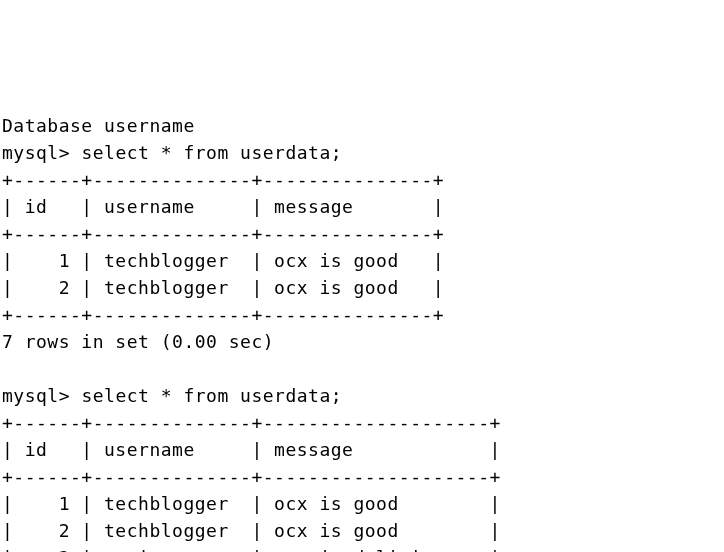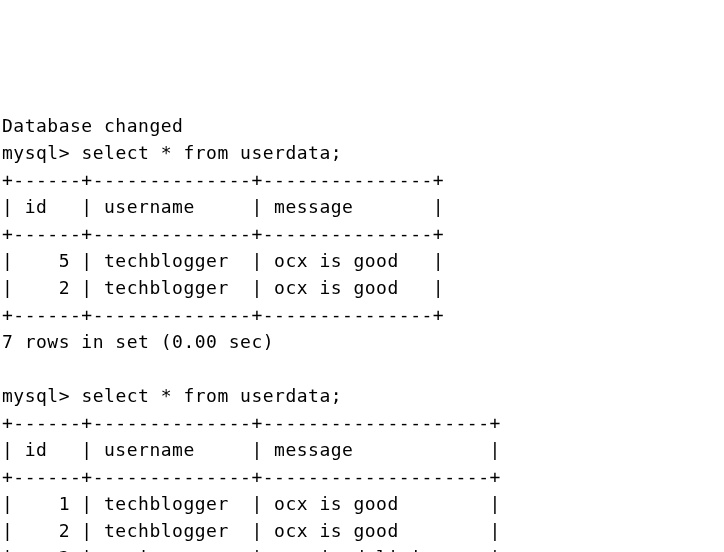--- a/index.html
+++ b/index.html
@@ -19,26 +19,26 @@
     }
     .terminal-output {
       user-select: text;
     }
   </style>
 </head>
 <body>
 
 
 
-<div class="terminal-output"><span>Database changed</span>
+<div class="terminal-output"><span>Database username</span>
 <span>mysql&gt;</span> <span>select * from userdata;</span>
 <span id="q0-border">+------+--------------+---------------+</span>
 <span id="q0-header">| id   | username     | message       |</span>
 <span id="q0-border2">+------+--------------+---------------+</span>
-<span id="q0-rows">|    5 | techblogger  | ocx is good   |
+<span id="q0-rows">|    1 | techblogger  | ocx is good   |
 |    2 | techblogger  | ocx is good   |</span>
 <span id="q0-border3">+------+--------------+---------------+</span>
 <span>7 rows in set (0.00 sec)</span>
 
 <span>mysql&gt;</span> <span>select * from userdata;</span>
 <span id="q1-border">+------+--------------+--------------------+</span>
 <span id="q1-header">| id   | username     | message            |</span>
 <span id="q1-border2">+------+--------------+--------------------+</span>
 <span id="q1-rows">|    1 | techblogger  | ocx is good        |
 |    2 | techblogger  | ocx is good        |

